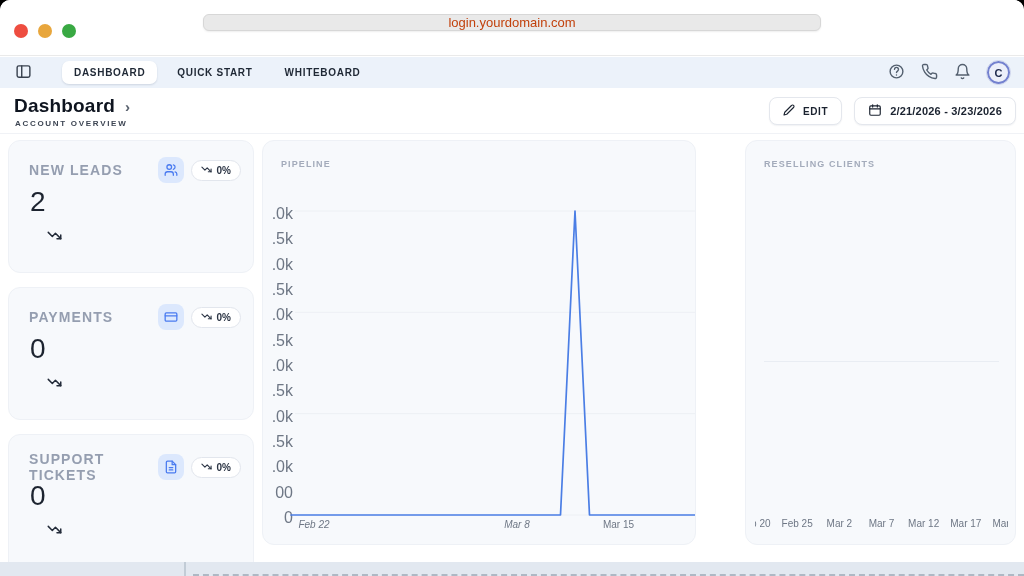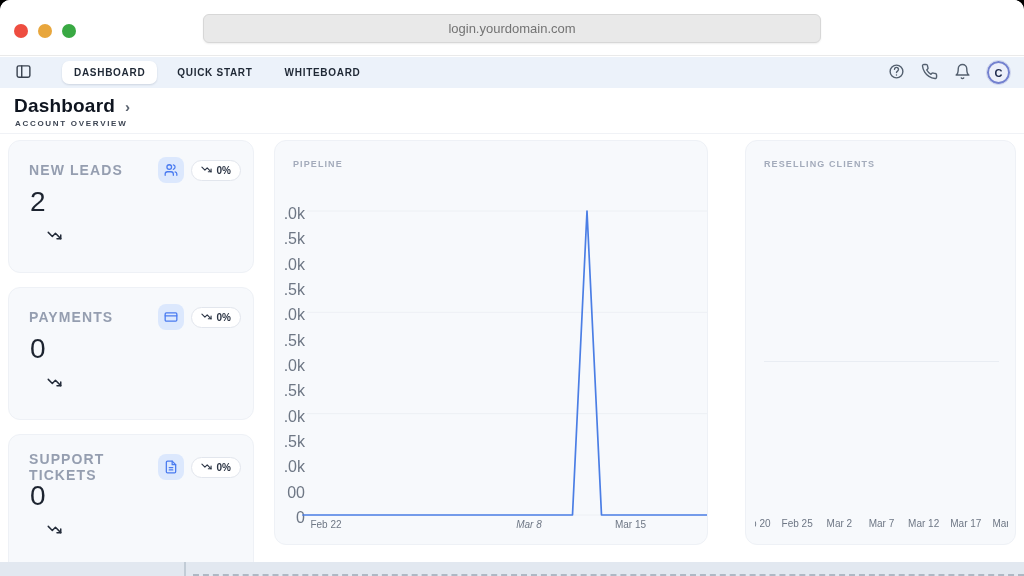--- a/index.html
+++ b/index.html
@@ -5,23 +5,23 @@
   *{box-sizing:border-box;margin:0;padding:0}
   html,body{width:1024px;height:576px;overflow:hidden;background:#000;
     font-family:"Liberation Sans",sans-serif;-webkit-font-smoothing:antialiased;}
   .window{position:absolute;inset:0;background:#fff;border-radius:10px 10px 0 0;overflow:hidden}
 
   
   .chrome{position:absolute;top:0;left:0;right:0;height:56px;background:#fff;border-bottom:1px solid #eaeaea}
   .traffic{position:absolute;left:14px;top:24px;display:flex;gap:10px}
   .dot{width:14px;height:14px;border-radius:50%}
   .dot.red{background:#ee4d40}.dot.yellow{background:#e8a63c}.dot.green{background:#39a943}
-  .urlbar{position:absolute;left:203px;top:14px;width:618px;height:29px;background:#e9e9e9;
+  .urlbar{position:absolute;left:203px;top:14px;width:618px;height:17px;background:#e9e9e9;
     border:1px solid #d7d7d7;border-radius:6px;display:flex;align-items:center;justify-content:center;
-    font-size:13px;color:#737373;box-shadow:0 1px 2px rgba(0,0,0,.07)}
+    font-size:13px;color:#c2410c;box-shadow:0 1px 2px rgba(0,0,0,.07)}
 
   
   .navbar{position:absolute;top:57px;left:0;right:0;height:31px;background:#ecf2fa;display:flex;align-items:center}
   .panel-toggle{margin-left:13px;width:20px;height:20px;background:none;border:none;color:#39424f;
     display:flex;align-items:center;justify-content:center;padding:0;cursor:pointer}
   .tabs{display:flex;gap:8px;margin-left:29px;align-items:center}
   .tab{font-size:10px;font-weight:700;letter-spacing:.7px;color:#1f2835;padding:6px 12px;border-radius:7px;cursor:pointer}
   .tab.active{background:#fff;box-shadow:0 1px 2px rgba(20,40,80,.14)}
   .nav-right{margin-left:auto;margin-right:13px;display:flex;align-items:center;gap:15px;color:#54606f}
   .icon-btn{background:none;border:none;color:#54606f;width:18px;height:18px;padding:0;cursor:pointer;
@@ -51,21 +51,21 @@
   .stat-label{font-size:14px;font-weight:600;letter-spacing:1.1px;color:#959eb0;flex:1}
   .icon-chip{width:26px;height:26px;border-radius:8px;background:#dce8fd;color:#4a7bf0;
     display:flex;align-items:center;justify-content:center;margin-right:7px}
   .badge{height:21px;border:1px solid #e2e6ed;background:#fff;border-radius:11px;display:flex;
     align-items:center;gap:5px;padding:0 9px;font-size:10px;font-weight:700;color:#2b3444}
   .stat-value{position:absolute;left:21px;top:45px;font-size:28px;font-weight:400;color:#1d2430}
   .trend-arrow{position:absolute;left:38px;top:87px;color:#242c3a}
 
   
   .panel{position:absolute;top:140px;height:405px;background:#f7f9fc;border:1px solid #eef1f6;border-radius:12px;overflow:hidden}
-  #pipeline-panel{left:274px;width:434px}
+  #pipeline-panel{left:262px;width:434px}
   #reselling-panel{left:745px;width:271px}
   .panel-title{position:absolute;left:18px;top:18px;font-size:9px;font-weight:600;letter-spacing:1.1px;color:#a3abbb}
   .chart-svg{position:absolute;left:0;top:0}
   .y-tick{position:absolute;left:2px;width:28px;text-align:right;font-size:16px;color:#6e7785}
   .x-tick{position:absolute;transform:translateX(-50%);font-size:10px;color:#6e7785;white-space:nowrap}
   .res-divider{position:absolute;left:18px;right:16px;top:220px;border-top:1px solid #e9edf3}
   .res-xlabels{position:absolute;left:9px;top:376px;width:253px;height:16px;overflow:hidden}
 
   
   .bottom-strip{position:absolute;left:0;right:0;top:562px;height:14px;background:#e2e8f0}
@@ -130,20 +130,41 @@
       <div class="avatar">C</div>
     </div>
   </div>
 
   <div class="page-header">
     <div class="title-row">
       <span class="page-title">Dashboard</span>
       <span class="crumb-chevron">›</span>
     </div>
     <div class="subtitle">ACCOUNT OVERVIEW</div>
+    <div class="header-actions">
+      <button class="btn">
+        <span>
+          <svg width="12" height="12" viewBox="0 0 24 24" fill="none" stroke="currentColor" stroke-width="2.2" stroke-linecap="round" stroke-linejoin="round">
+              <path d="M17 3a2.85 2.83 0 1 1 4 4L7.5 20.5 2 22l1.5-5.5Z"></path>
+            </svg>
+        </span>
+        <span class="lbl-sm">EDIT</span>
+      </button>
+      <button class="btn">
+        <span>
+          <svg width="14" height="14" viewBox="0 0 24 24" fill="none" stroke="currentColor" stroke-width="2" stroke-linecap="round" stroke-linejoin="round">
+              <rect x="3" y="5" width="18" height="16" rx="2"></rect>
+              <line x1="3" y1="10" x2="21" y2="10"></line>
+              <line x1="8" y1="3" x2="8" y2="7"></line>
+              <line x1="16" y1="3" x2="16" y2="7"></line>
+            </svg>
+        </span>
+        <span class="lbl-md">2/21/2026 - 3/23/2026</span>
+      </button>
+    </div>
   </div>
 
   <div class="stats-col">
 
     <div class="stat-card">
       <div class="card-top">
         <span class="stat-label">NEW LEADS</span>
         <span class="icon-chip">
           <svg width="14" height="14" viewBox="0 0 24 24" fill="none" stroke="currentColor" stroke-width="2.2" stroke-linecap="round" stroke-linejoin="round">
               <path d="M16 21v-2a4 4 0 0 0-4-4H6a4 4 0 0 0-4 4v2"></path>
@@ -239,21 +260,21 @@
         <div class="y-tick" style="top: 292px;">.5k</div>
         <div class="y-tick" style="top: 266.667px;">.0k</div>
         <div class="y-tick" style="top: 241.333px;">.5k</div>
         <div class="y-tick" style="top: 216px;">.0k</div>
         <div class="y-tick" style="top: 190.667px;">.5k</div>
         <div class="y-tick" style="top: 165.333px;">.0k</div>
         <div class="y-tick" style="top: 140px;">.5k</div>
         <div class="y-tick" style="top: 114.667px;">.0k</div>
         <div class="y-tick" style="top: 89.3333px;">.5k</div>
         <div class="y-tick" style="top: 64px;">.0k</div>
-        <div class="x-tick" style="left: 51px; top: 378px;">Feb 22</div>
+        <div class="x-tick" style="left: 51px; top: 378px; font-style: italic;">Feb 22</div>
         <div class="x-tick" style="left: 152.5px; top: 378px; margin-top: 35px;">Mar 1</div>
         <div class="x-tick" style="left: 254px; top: 378px; font-style: italic;">Mar 8</div>
         <div class="x-tick" style="left: 355.5px; top: 378px; text-align: right;">Mar 15</div>
         <div class="x-tick" style="left: 457px; top: 378px;">Mar 22</div>
         <svg width="469" height="405" class="chart-svg">
           <line x1="32" x2="469" y1="374" y2="374" stroke="#edf0f4" stroke-width="1"></line>
           <line x1="32" x2="469" y1="272.6666666666667" y2="272.6666666666667" stroke="#edf0f4" stroke-width="1"></line>
           <line x1="32" x2="469" y1="171.33333333333334" y2="171.33333333333334" stroke="#edf0f4" stroke-width="1"></line>
           <line x1="32" x2="469" y1="70" y2="70" stroke="#edf0f4" stroke-width="1"></line>
           <polyline points="28,374 36.5,374.0 51.0,374.0 65.5,374.0 80.0,374.0 94.5,374.0 109.0,374.0 123.5,374.0 138.0,374.0 152.5,374.0 167.0,374.0 181.5,374.0 196.0,374.0 210.5,374.0 225.0,374.0 239.5,374.0 254.0,374.0 268.5,374.0 283.0,374.0 297.5,374.0 312.0,70.0 326.5,374.0 341.0,374.0 355.5,374.0 370.0,374.0 384.5,374.0 399.0,374.0 413.5,374.0 428.0,374.0 442.5,374.0 457.0,374.0 471.5,374.0" fill="none" stroke="#4b7ee5" stroke-width="1.7" stroke-linejoin="round" stroke-linecap="round"></polyline>

